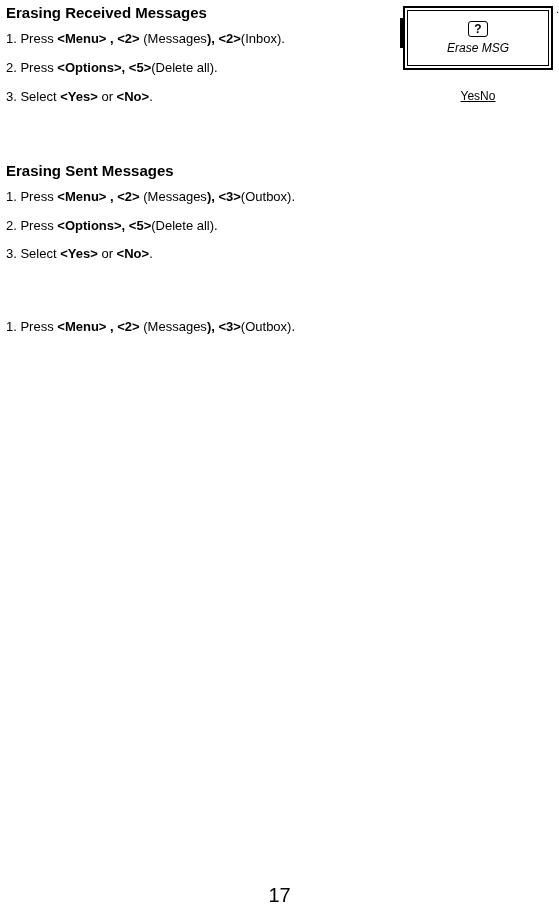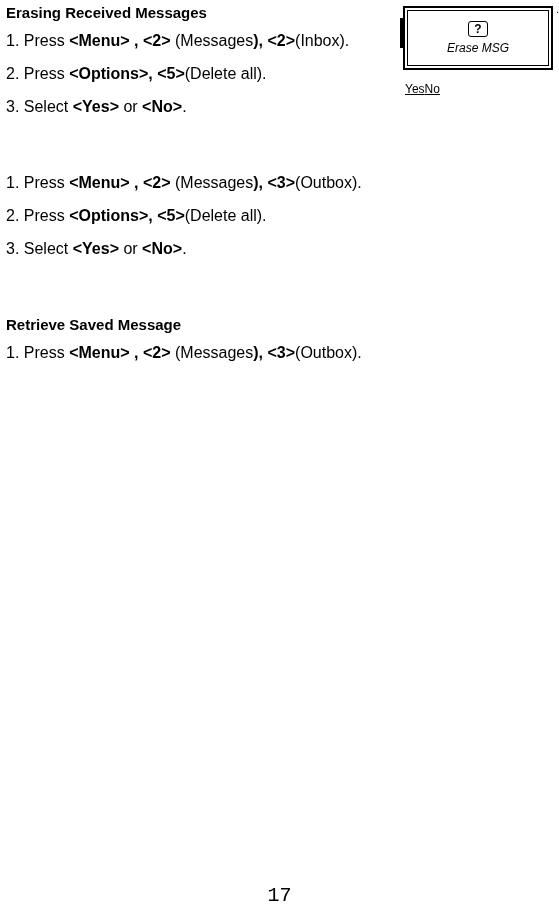--- a/index.html
+++ b/index.html
@@ -11,29 +11,29 @@
     }
     .page {
       padding:4px 14px 0 6px;
     }
     h3.section-heading {
       font-size:15px; font-weight:bold;
       margin-top:0; margin-bottom:10px;
     }
     .section + .section { margin-top:56px; }
     .step {
-      font-size:16px; line-height:1.3;
+      font-size:13px; line-height:1.3;
       margin-bottom:12px;
     }
     .step b { font-weight:bold; }
     .indent { margin-left:18px; }
     .page-number {
       position:absolute; bottom:6px; left:0; width:100%;
       text-align:center;
-      font-family:Liberation Mono, monospace;
+      font-family:Liberation Sans, sans-serif;
       font-size:20px;
     }
     
     .phone {
       position:absolute;
       top:6px; right:6px;
       width:150px;
     }
     .phone-screen {
       border-top:2px solid #000;
@@ -65,24 +65,24 @@
       font-size:12px;
       font-style:italic;
     }
     .phone-bridge {
       position:absolute;
       left:-5px; top:10px;
       width:3px; height:30px;
       background:#000;
     }
     .phone-soft {
-      display:flex; justify-content:flex-start;
+      display:flex; justify-content:center;
       font-family:Arial, sans-serif;
       font-size:12px;
-      padding:12px 2px 0 2px;
+      padding:19px 2px 0 2px;
     }
     .phone-soft span { text-decoration:underline; }
     .phone-dot {
       position:absolute; top:-2px; right:-6px;
       font-size:10px;
     }
   </style>
 </head>
 <body>
 
@@ -95,33 +95,33 @@
     </p>
     <p class="step">
       <span>2. Press </span><b>&lt;Options&gt;,  &lt;5&gt;</b><span>(Delete all).</span>
     </p>
     <p class="step">
       <span>3. Select </span><b>&lt;Yes&gt;</b><span> or </span><b>&lt;No&gt;</b><span>.</span>
     </p>
   </div>
 
   <div class="section">
+    <h3 class="section-heading">Erasing Sent Messages</h3>
     <p class="step">
       <span>1. Press </span><b>&lt;Menu&gt; , &lt;2&gt;</b><span> (Messages</span><b>), &lt;3&gt;</b><span>(Outbox).</span>
     </p>
     <p class="step">
       <span>2. Press </span><b>&lt;Options&gt;,  &lt;5&gt;</b><span>(Delete all).</span>
     </p>
     <p class="step">
       <span>3. Select </span><b>&lt;Yes&gt;</b><span> or </span><b>&lt;No&gt;</b><span>.</span>
     </p>
   </div>
 
   <div class="section">
-    <h3 class="section-heading">Retrieve Saved Message</h3>
     <p class="step">
       <span>1. Press </span><b>&lt;Menu&gt; , &lt;2&gt;</b><span> (Messages</span><b>), &lt;3&gt;</b><span>(Outbox).</span>
     </p>
   </div>
 
 </div>
 
 <div class="phone">
   <span class="phone-dot">.</span>
   <div class="phone-screen">

